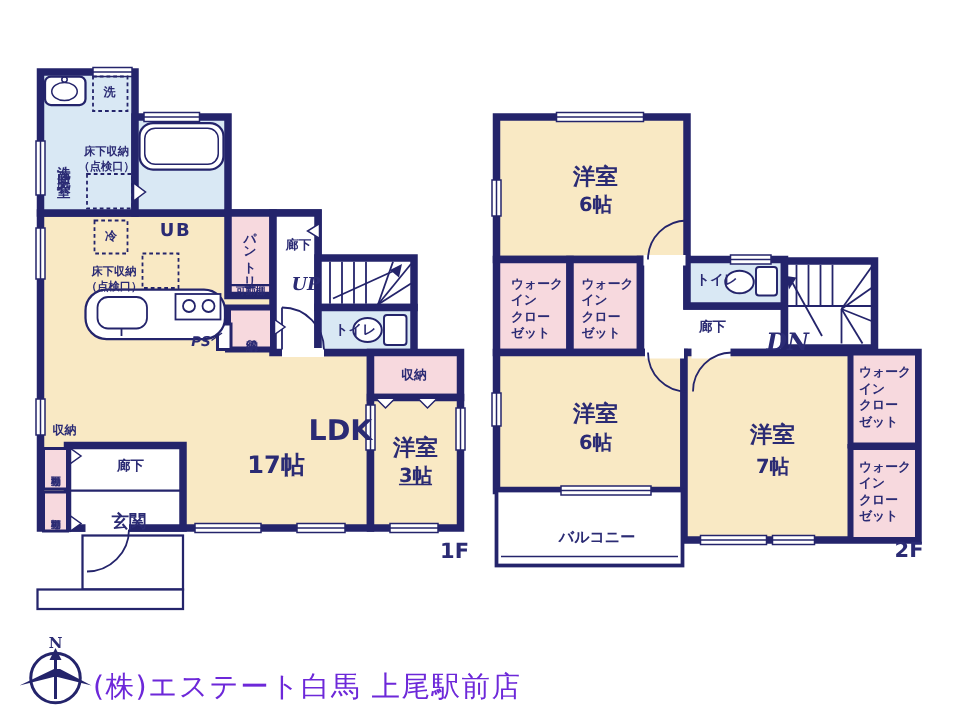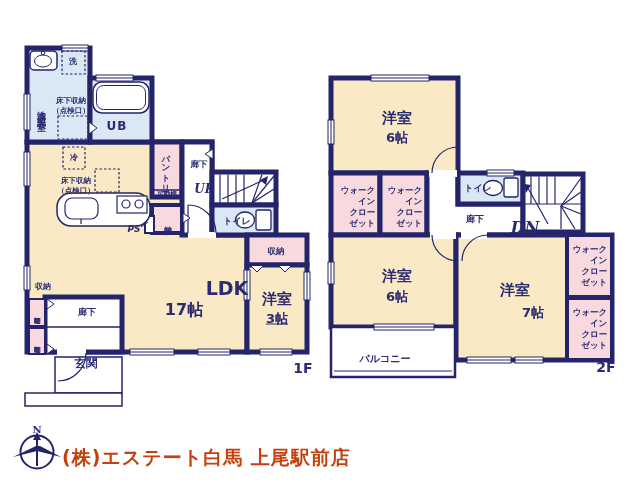--- a/index.html
+++ b/index.html
@@ -3,27 +3,27 @@
 <meta charset="utf-8">
 <style>
   html,body{margin:0;padding:0;background:#fff;}
   .canvas{position:relative;width:640px;height:480px;background:#fff;overflow:hidden;
           font-family:"DejaVu Sans",sans-serif;color:#2b2b74;}
   svg{position:absolute;left:0;top:0;}
   .lbl{position:absolute;transform:translate(-50%,-50%);white-space:nowrap;
        font-weight:bold;line-height:1;color:#2b2b74;}
   .vtext{writing-mode:vertical-rl;text-orientation:upright;}
   .sp{letter-spacing:3px;}
-  .sp2{letter-spacing:1px;}
+  .sp2{letter-spacing:1px;margin-top:27px;}
   .serif-i{font-family:"DejaVu Serif",serif;font-style:italic;}
-  .wic{position:absolute;transform:translate(-50%,-50%);text-align:right;
+  .wic{position:absolute;transform:translate(-50%,-50%);text-align:left;
        font-weight:bold;line-height:1.3;font-size:8.5px;color:#2b2b74;}
   .floorlbl{font-size:14px;}
   .company{position:absolute;transform:translateY(-50%);white-space:nowrap;
-           color:#c2410c;font-size:19px;font-weight:bold;letter-spacing:1px;}
+           color:#6d28d9;font-size:19px;font-weight:normal;letter-spacing:1px;}
 </style>
 </head>
 <body>
 
 <div class="canvas">
 
 <svg width="640" height="480" viewBox="0 0 640 480">
 
   <g>
 
@@ -227,21 +227,21 @@
 <div class="lbl" style="left:237px;top:221px;font-size:9px;">トイレ</div>
 <div class="lbl" style="left:276px;top:251px;font-size:8.5px;">収納</div>
 <div class="lbl" style="left:183px;top:288px;font-size:19px;margin-left:44px;">LDK</div>
 <div class="lbl" style="left:184px;top:310px;font-size:16px;text-align:right;">17帖</div>
 <div class="lbl" style="left:277px;top:299px;font-size:15px;">洋室</div>
 <div class="lbl" style="left:277px;top:318px;font-size:13px;text-decoration:underline;">3帖</div>
 <div class="lbl" style="left:43px;top:287px;font-size:8px;">収納</div>
 <div class="lbl vtext" style="left:37px;top:312px;font-size:6.5px;">可動棚</div>
 <div class="lbl vtext" style="left:37px;top:341px;font-size:6.5px;">可動棚</div>
 <div class="lbl" style="left:87px;top:312px;font-size:9px;">廊下</div>
-<div class="lbl" style="left:86px;top:364px;font-size:11.5px;">玄関</div>
+<div class="lbl" style="left:86px;top:348px;font-size:11.5px;">玄関</div>
 <div class="lbl floorlbl" style="left:303px;top:368px;">1F</div>
 
 <div class="lbl" style="left:397px;top:118px;font-size:15px;">洋室</div>
 <div class="lbl" style="left:397px;top:137px;font-size:13px;">6帖</div>
 <div class="wic" style="left:358px;top:207px;">
   <div>ウォーク</div>
   <div>イン</div>
   <div>クロー</div>
   <div>ゼット</div>
 </div>
@@ -249,23 +249,23 @@
   <div>ウォーク</div>
   <div>イン</div>
   <div>クロー</div>
   <div>ゼット</div>
 </div>
 <div class="lbl" style="left:478px;top:188px;font-size:9px;">トイレ</div>
 <div class="lbl" style="left:475px;top:219px;font-size:9px;">廊下</div>
 <div class="lbl serif-i" style="left:525px;top:228px;font-size:16px;">DN</div>
 <div class="lbl" style="left:397px;top:276px;font-size:15px;">洋室</div>
 <div class="lbl" style="left:397px;top:296px;font-size:13px;">6帖</div>
-<div class="lbl" style="left:385px;top:359px;font-size:10px;">バルコニー</div>
+<div class="lbl" style="left:398px;top:359px;font-size:10px;">バルコニー</div>
 <div class="lbl" style="left:515px;top:290px;font-size:15px;">洋室</div>
-<div class="lbl" style="left:533px;top:312px;font-size:13px;">7帖</div>
+<div class="lbl" style="left:515px;top:312px;font-size:13px;">7帖</div>
 <div class="wic" style="left:590px;top:266px;">
   <div>ウォーク</div>
   <div>イン</div>
   <div>クロー</div>
   <div>ゼット</div>
 </div>
 <div class="wic" style="left:590px;top:329px;">
   <div>ウォーク</div>
   <div>イン</div>
   <div>クロー</div>

